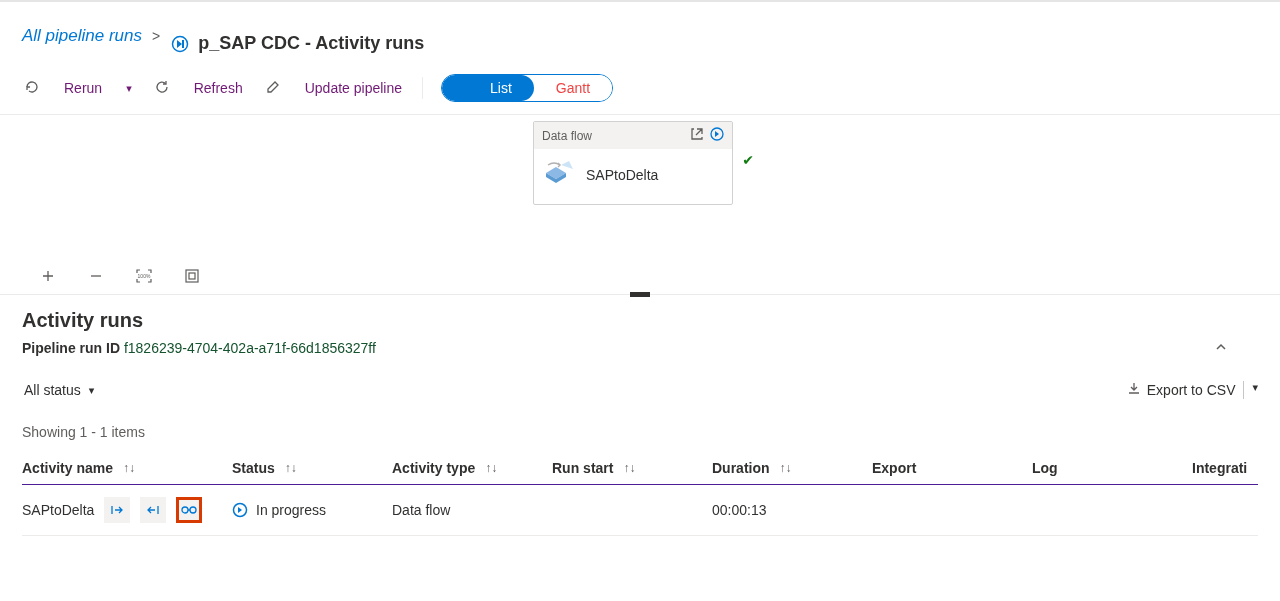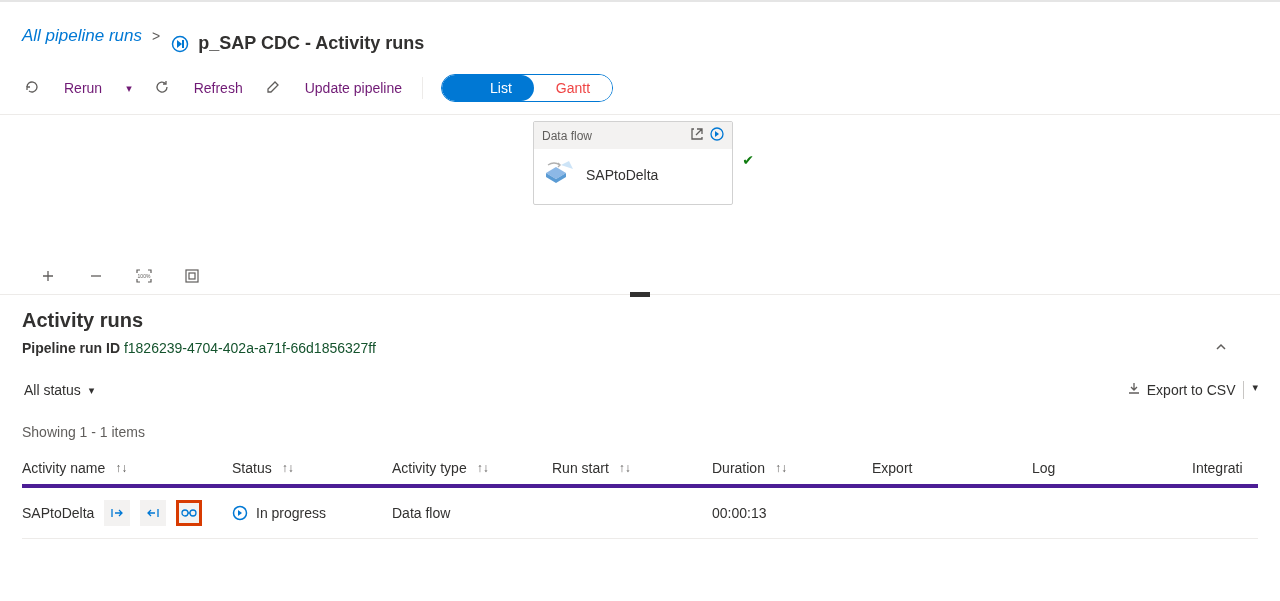--- a/index.html
+++ b/index.html
@@ -225,23 +225,23 @@
     .table {
       margin-top: 12px;
       width: 100%;
     }
     .table-header, .table-row {
       display: grid;
       grid-template-columns: 210px 160px 160px 160px 160px 160px 160px 100px;
       align-items: center;
     }
     .table-header {
-      border-bottom: 4px solid #4c1d95;
+      border-bottom: 1px solid #4c1d95;
       padding: 8px 0;
-      font-weight: 400;
+      font-weight: 700;
       color: #323130;
     }
     .th {
       display: flex;
       align-items: center;
       gap: 10px;
       font-size: 14px;
       cursor: pointer;
     }
     .sort-icon { color: #605e5c; font-size: 12px; }

